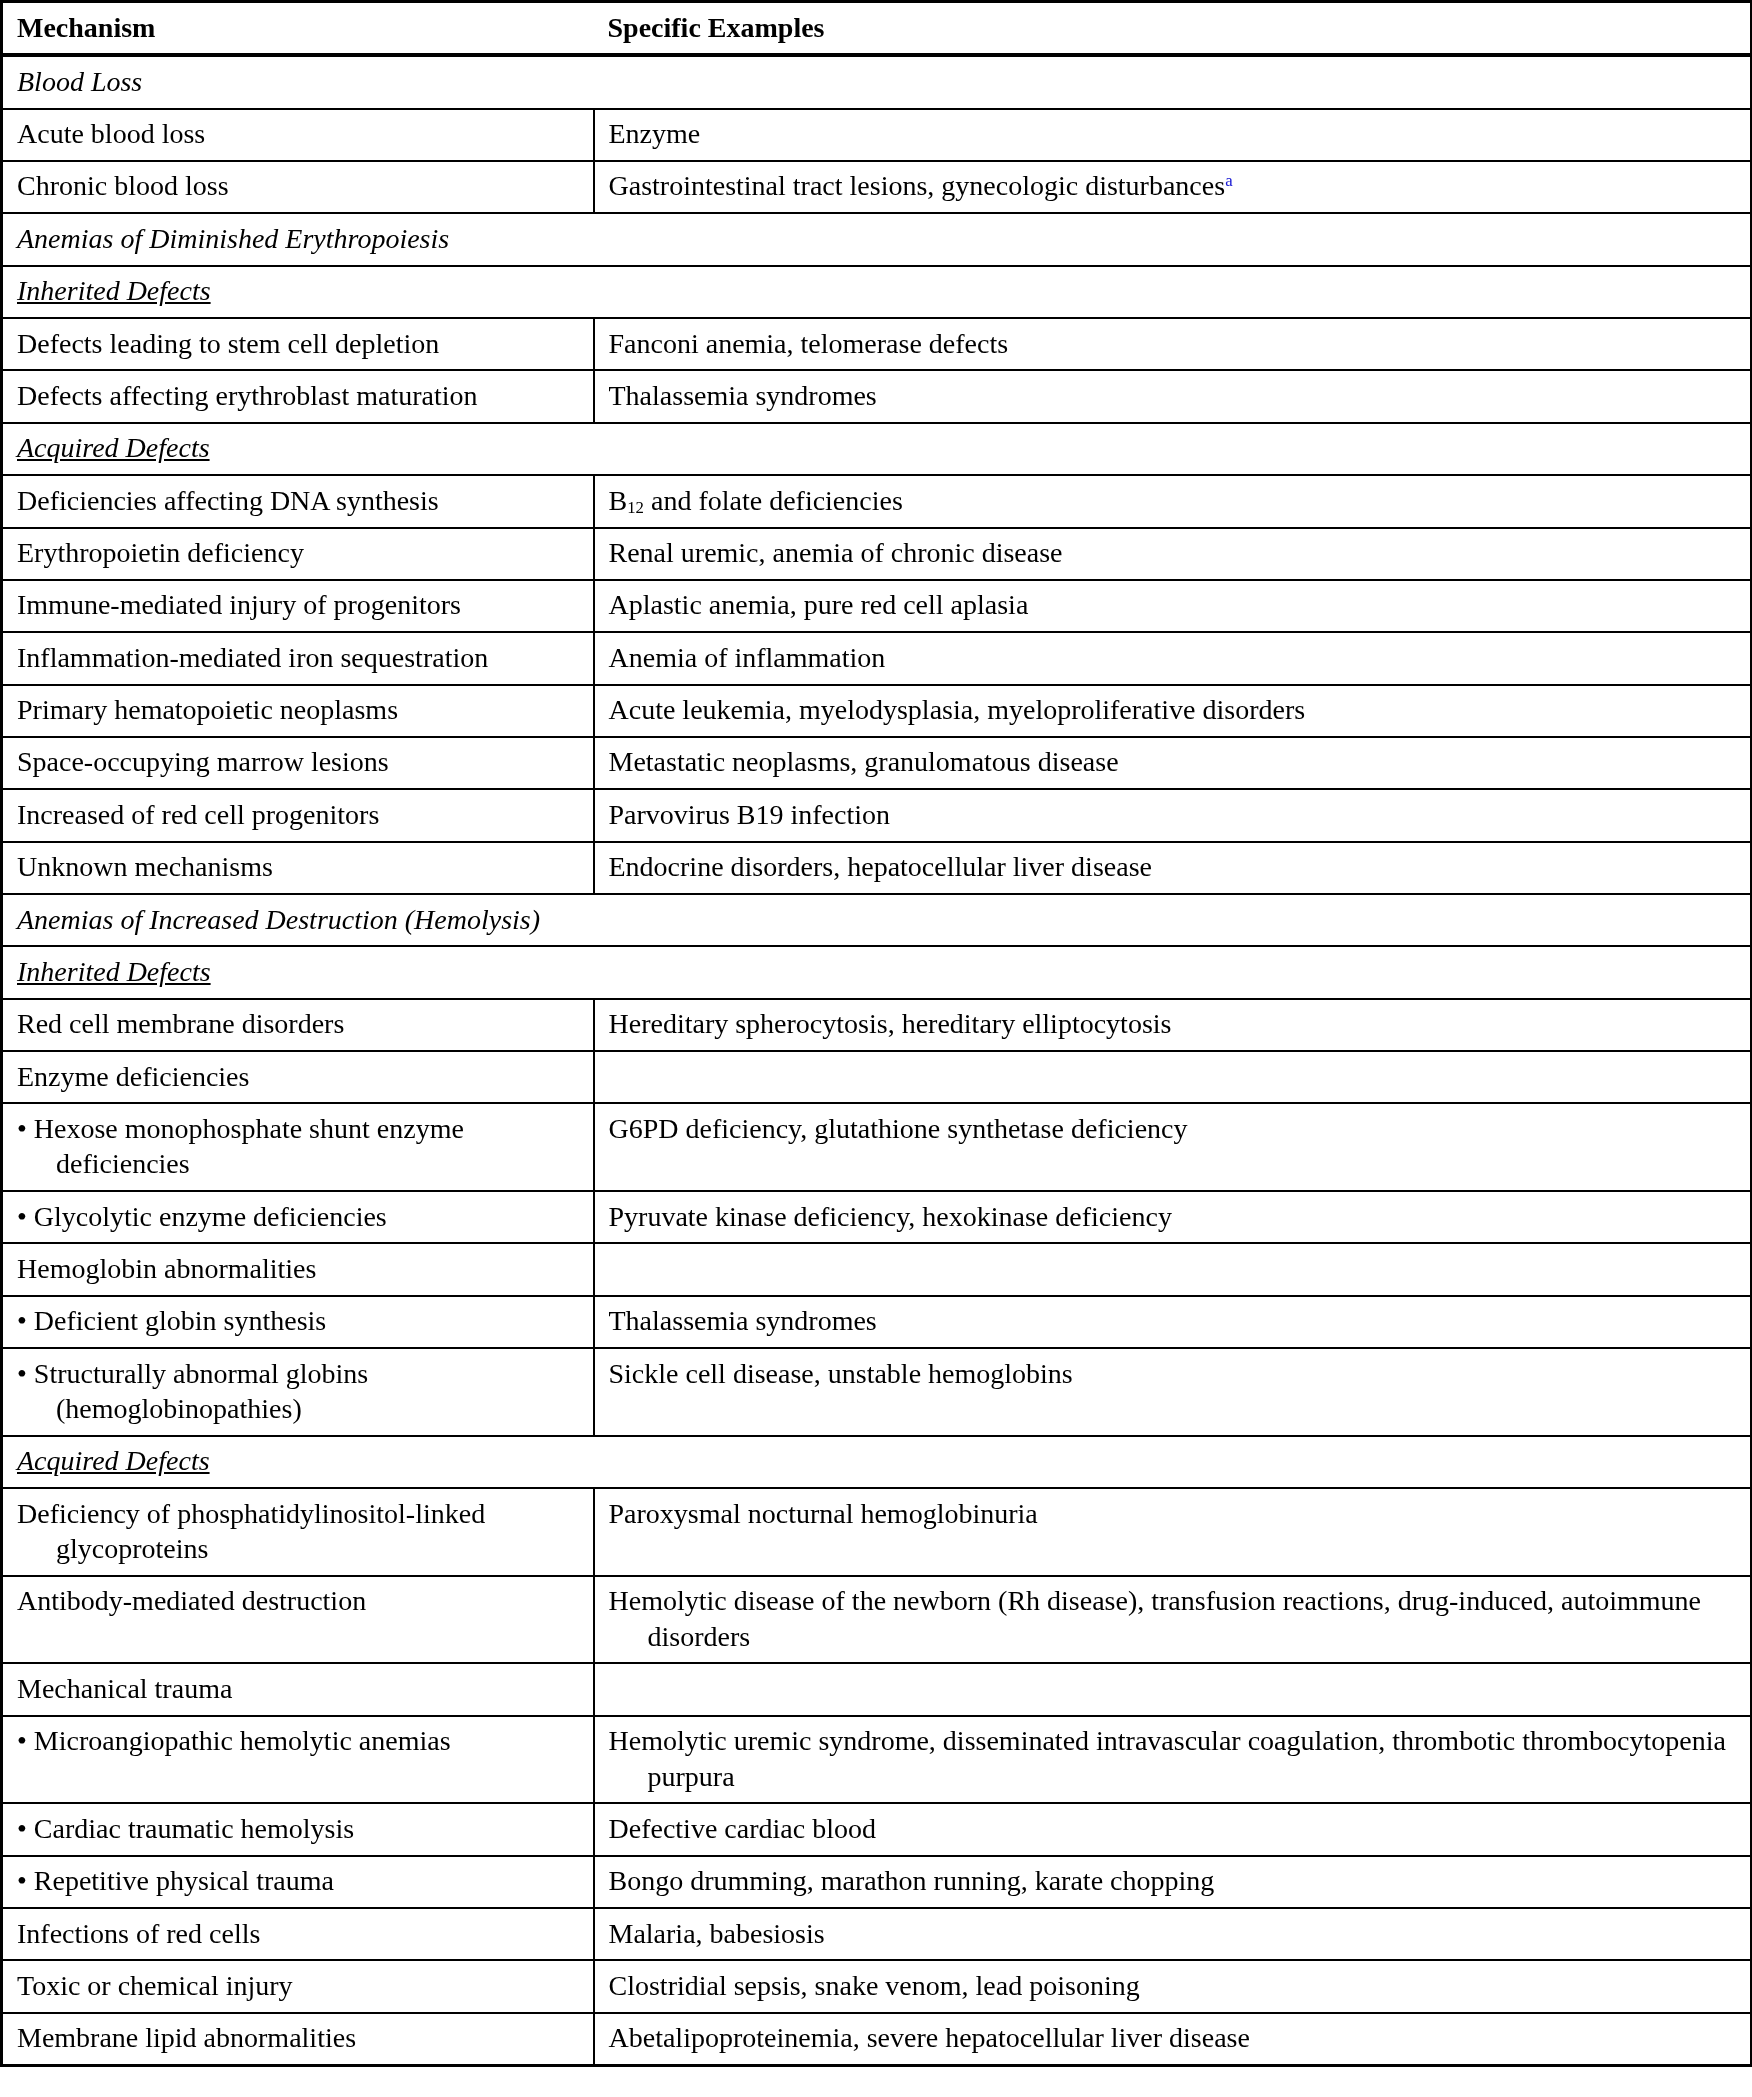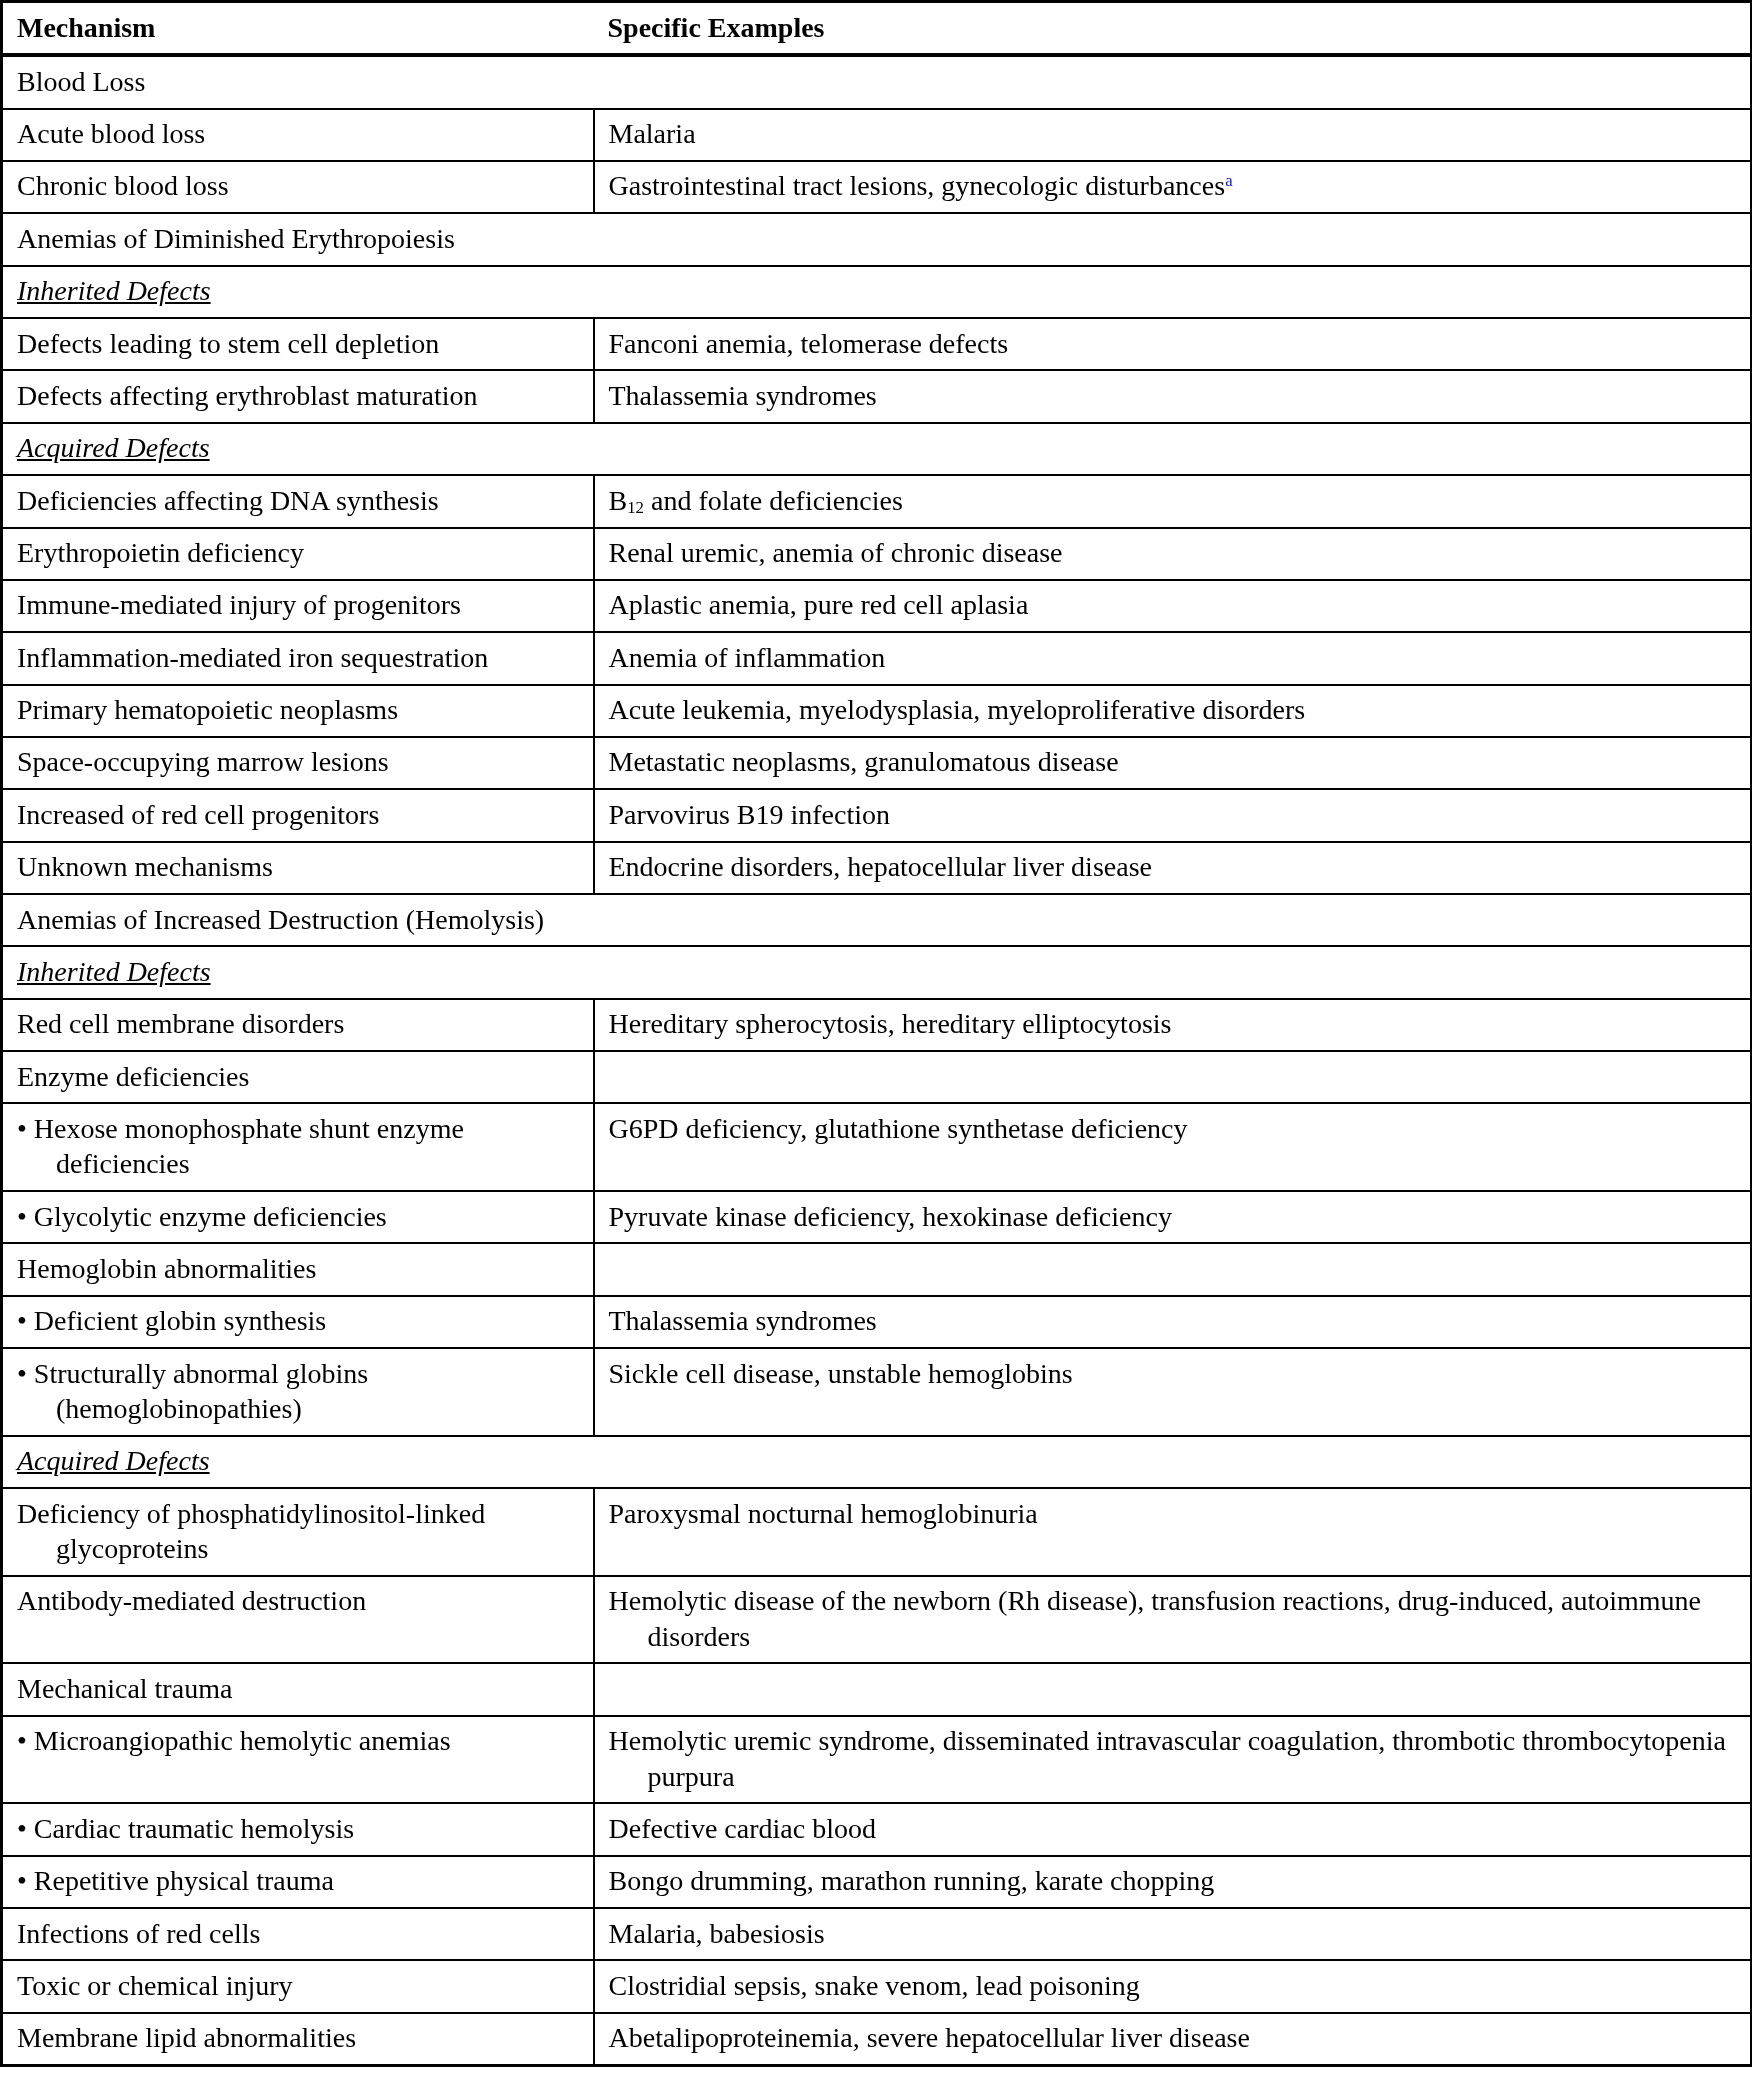--- a/index.html
+++ b/index.html
@@ -35,20 +35,21 @@
     border-bottom: 4.5px solid #000;
     padding: 7px 13px 8px 14px;
   }
   tbody td {
     padding: 6.5px 13px 8.6px 53px;
     text-indent: -39px;
   }
   tr.section td, tr.subsection td {
     padding-left: 14px;
     text-indent: 0;
+    font-style: italic;
   }
   tr.subsection td { font-style: italic; text-decoration: underline; }
   span.blt { margin-right: 7px; }
   sup.fn {
     color: var(--accent, #1414d2);
     font-size: 0.60em;
     vertical-align: baseline;
     position: relative;
     top: -0.55em;
   }
@@ -72,21 +73,21 @@
       <th>Mechanism</th>
       <th>Specific Examples</th>
     </tr>
   </thead>
   <tbody id="rows">
       <tr class="section">
         <td colspan="2">Blood Loss</td>
       </tr>
       <tr>
         <td>Acute blood loss</td>
-        <td>Malaria</td>
+        <td>Enzyme</td>
       </tr>
       <tr>
         <td>Chronic blood loss</td>
         <td>Gastrointestinal tract lesions, gynecologic disturbances<sup class="fn">a</sup></td>
       </tr>
       <tr class="section">
         <td colspan="2">Anemias of Diminished Erythropoiesis</td>
       </tr>
       <tr class="subsection">
         <td colspan="2">Inherited Defects</td>

